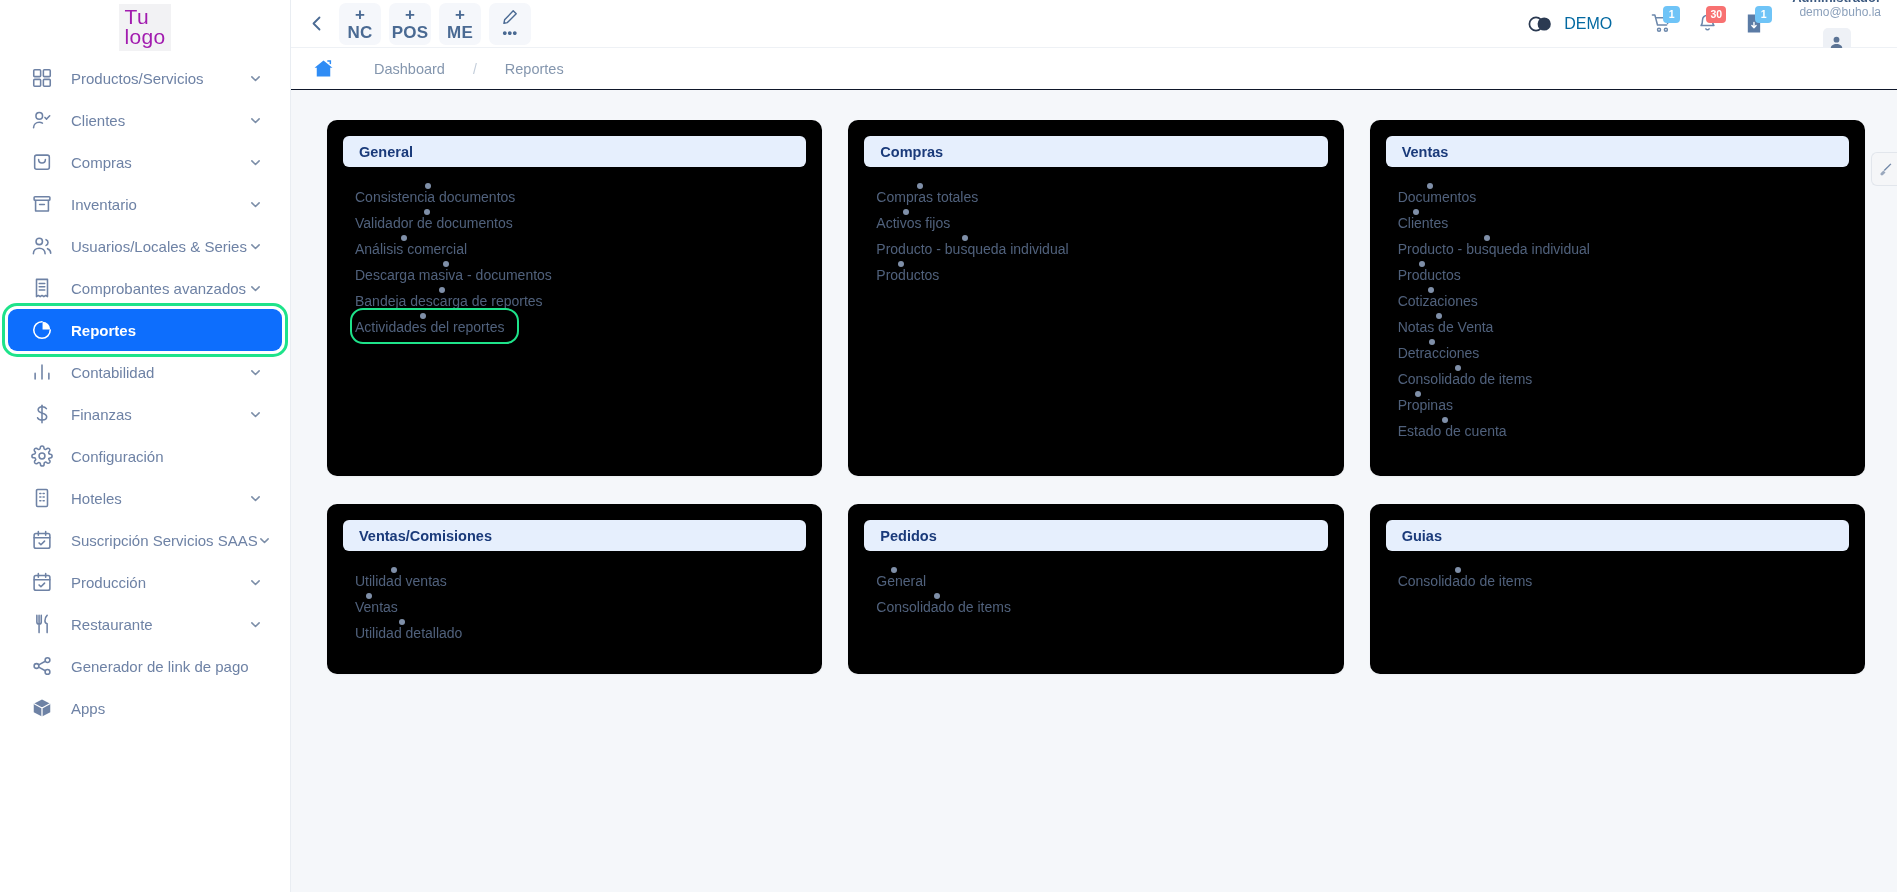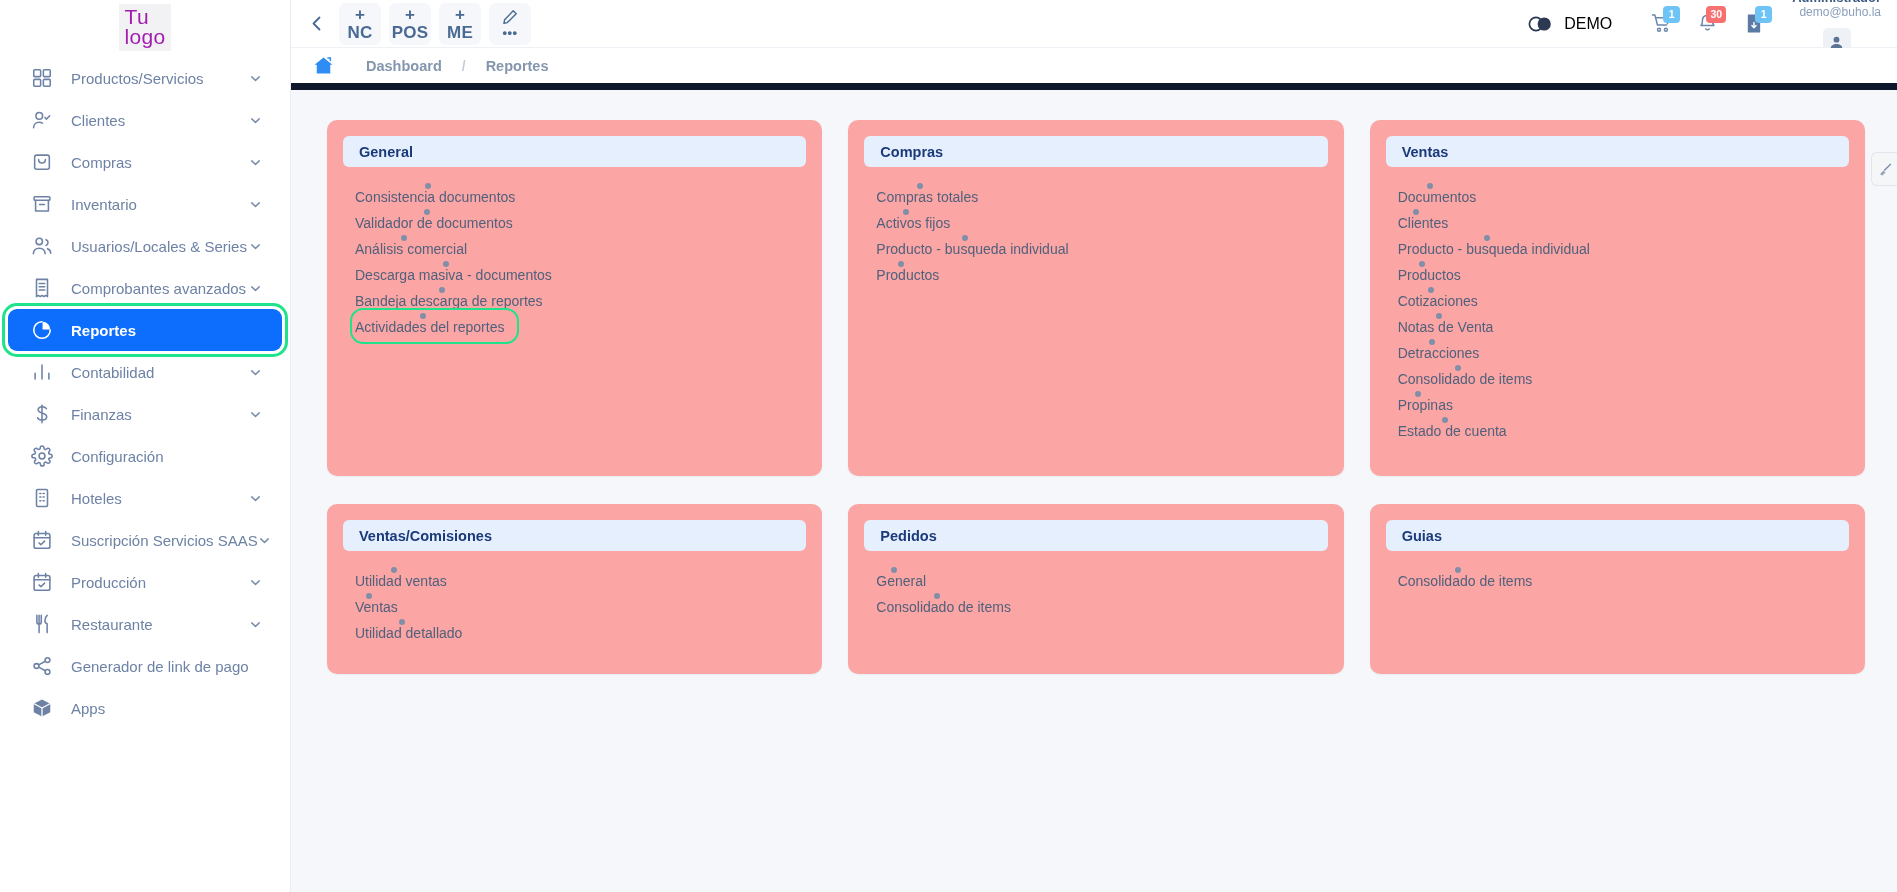--- a/index.html
+++ b/index.html
@@ -98,21 +98,21 @@
     color: #4a6a93; cursor: pointer;
     line-height: 1;
   }
   .qbtn .plus { font-size: 17px; font-weight: 700; margin-bottom: 1px; }
   .qbtn .txt { font-size: 17px; font-weight: 700; letter-spacing: .2px; }
   .qbtn .dots { font-size: 13px; font-weight: 700; letter-spacing: .5px; margin-top:1px; }
 
   .top-right { margin-left: auto; display: flex; align-items: center; gap: 0; }
   .demo-chip {
     display: flex; align-items: center; gap: 11px;
-    color: #000000; font-size: 16px; margin-right: 26px; cursor: pointer;
+    color: #0369a1; font-size: 16px; margin-right: 26px; cursor: pointer;
   }
   .bell-wrap { position: relative; width: 46px; height: 40px; display:flex; align-items:center; justify-content:center; cursor:pointer; color:#6b87ab;}
   .badge {
     position: absolute; top: 2px; right: 4px;
     min-width: 17px; height: 17px; padding: 0 4px;
     border-radius: 4px;
     font-size: 10.5px; font-weight: 700; color: #fff;
     display: flex; align-items: center; justify-content: center;
     line-height: 1;
   }
@@ -123,43 +123,42 @@
   .user-name { font-size: 13px; font-weight: 700; color: #3c5a80; }
   .user-mail { font-size: 12px; color: #8ba0bb; }
   .avatar {
     width: 28px; height: 28px; border-radius: 5px;
     background: #eef1f6; color: #5b7394;
     display: flex; align-items: center; justify-content: center;
   }
 
   .breadcrumbbar {
     height: 42px; background: #ffffff;
-    display: flex; align-items: center; gap: 8px;
+    display: flex; align-items: center; gap: 16px;
     padding-left: 22px;
-    border-bottom: 7px solid #0f172a;
+    border-bottom: 1px solid #0f172a;
     flex: 0 0 42px;
-    font-weight: bold;
   }
   .home-ico { color: #2f8cf5; display: flex; align-items: center; margin-right: 24px; cursor: pointer; }
   .crumb { color: #8496ae; font-size: 14.5px; cursor: pointer; }
   .crumb-sep { color: #c3cdda; font-size: 14px; margin: 0 12px; }
 
   .content {
     flex: 1 1 auto;
     padding: 30px 32px 20px 36px;
     overflow: auto;
   }
   .grid {
     display: grid;
     grid-template-columns: repeat(3, 1fr);
     gap: 28px 26px;
     max-width: 1540px;
   }
   .card {
-    background: #fca5a5;
+    background: #000000;
     border-radius: 10px;
     padding: 16px 16px 18px 16px;
     box-shadow: 0 1px 2px rgba(30,50,80,.05);
   }
   .card.tall  { min-height: 356px; }
   .card.short { min-height: 170px; }
   .card-head {
     background: #e6effd;
     border-radius: 6px;
     height: 31px;

